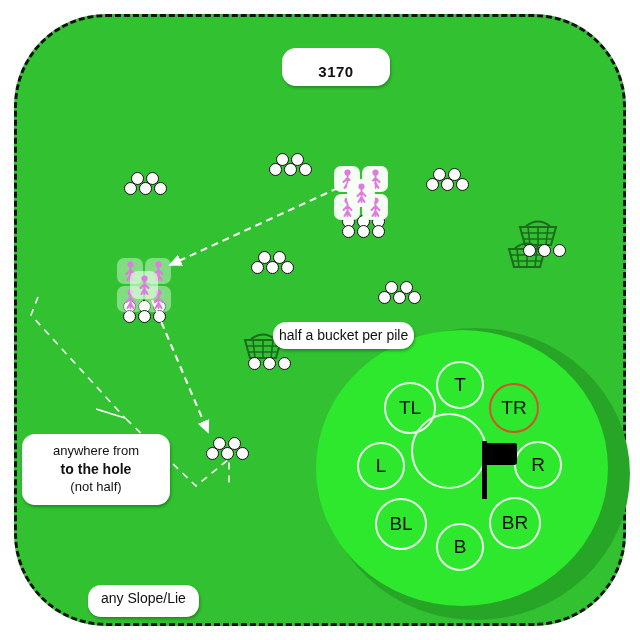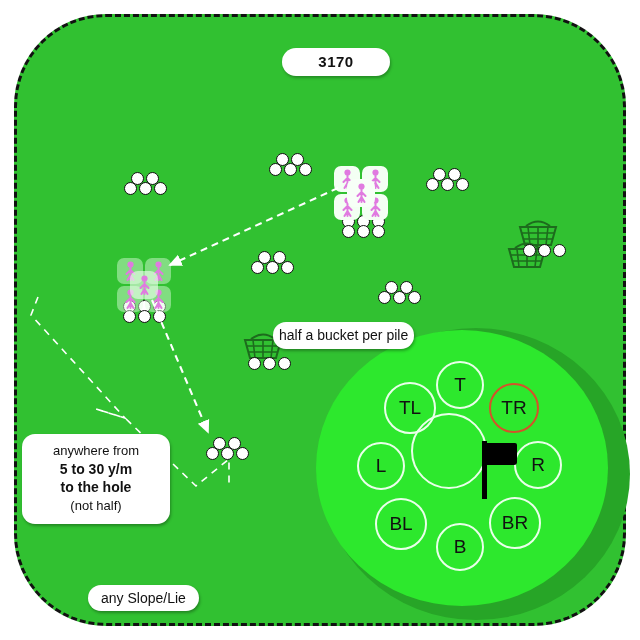--- a/index.html
+++ b/index.html
@@ -13,21 +13,21 @@
     position:absolute;left:14px;top:14px;width:612px;height:612px;
     background:#31c131;
     border:3px dashed #111111;
     border-radius:92px;
     box-sizing:border-box;
   }
 
   
   #title-pill{
     position:absolute;left:282px;top:48px;
-    min-width:76px;padding:5px 16px 6px;
+    min-width:76px;padding:15px 16px 6px;
     background:#ffffff;border-radius:14px;
     text-align:center;font-weight:bold;font-size:15px;color:#111;
     box-shadow:1px 2px 3px rgba(0,0,0,.28);
     letter-spacing:.5px;
   }
 
   
   .green-rough{
     position:absolute;left:322px;top:328px;width:308px;height:292px;
     background:#27a527;border-radius:50%;
@@ -56,21 +56,21 @@
   .callout{
     position:absolute;background:#fff;border-radius:13px;
     box-shadow:1px 2px 3px rgba(0,0,0,.3);
     color:#111;text-align:center;
   }
   #dist-box{left:22px;top:434px;width:128px;padding:8px 10px 9px;
             font-size:14px;line-height:1.35;}
   #dist-box .b{font-weight:bold;}
   #dist-box .sm{font-size:13px;}
   #bucket-box{left:273px;top:322px;padding:5px 6px 6px;font-size:14px;}
-  #surface-box{left:88px;top:585px;padding:4px 13px 4px;font-size:14px;line-height:1.3;}
+  #surface-box{left:88px;top:585px;padding:4px 13px 10px;font-size:14px;line-height:1.3;}
 
   
   .pile{position:absolute;width:54px;}
   .pile .row{display:flex;justify-content:center;gap:2px;}
   .pile .row.top{margin-bottom:-3px;}
   .ball{width:13px;height:13px;border-radius:50%;background:#ffffff;
         border:1.5px solid #111;box-sizing:border-box;}
 
   
   .basket{position:absolute;width:46px;}
@@ -324,21 +324,20 @@
 
     <path d="M152,300 L208,432" stroke="#ffffff" stroke-width="2.1" fill="none" stroke-dasharray="7,5" marker-end="url(#arw)"></path>
 
     <path d="M38,297 L31,315 L125,418 L96,409 L125,418 L196,486 L229,459 L229,487" stroke="#ffffff" stroke-width="1.6" fill="none" stroke-dasharray="7,6"></path>
   </svg>
 
   <div class="callout" id="bucket-box">half a bucket per pile</div>
 
   <div class="callout" id="dist-box">
     <div class="sm">anywhere from</div>
-    <div class="b">5 to 30 y/m</div>
     <div class="b">to the hole</div>
     <div class="sm">(not half)</div>
   </div>
 
   <div class="callout" id="surface-box">
     <div>any Slope/Lie</div>
   </div>
 
 </div>
 

